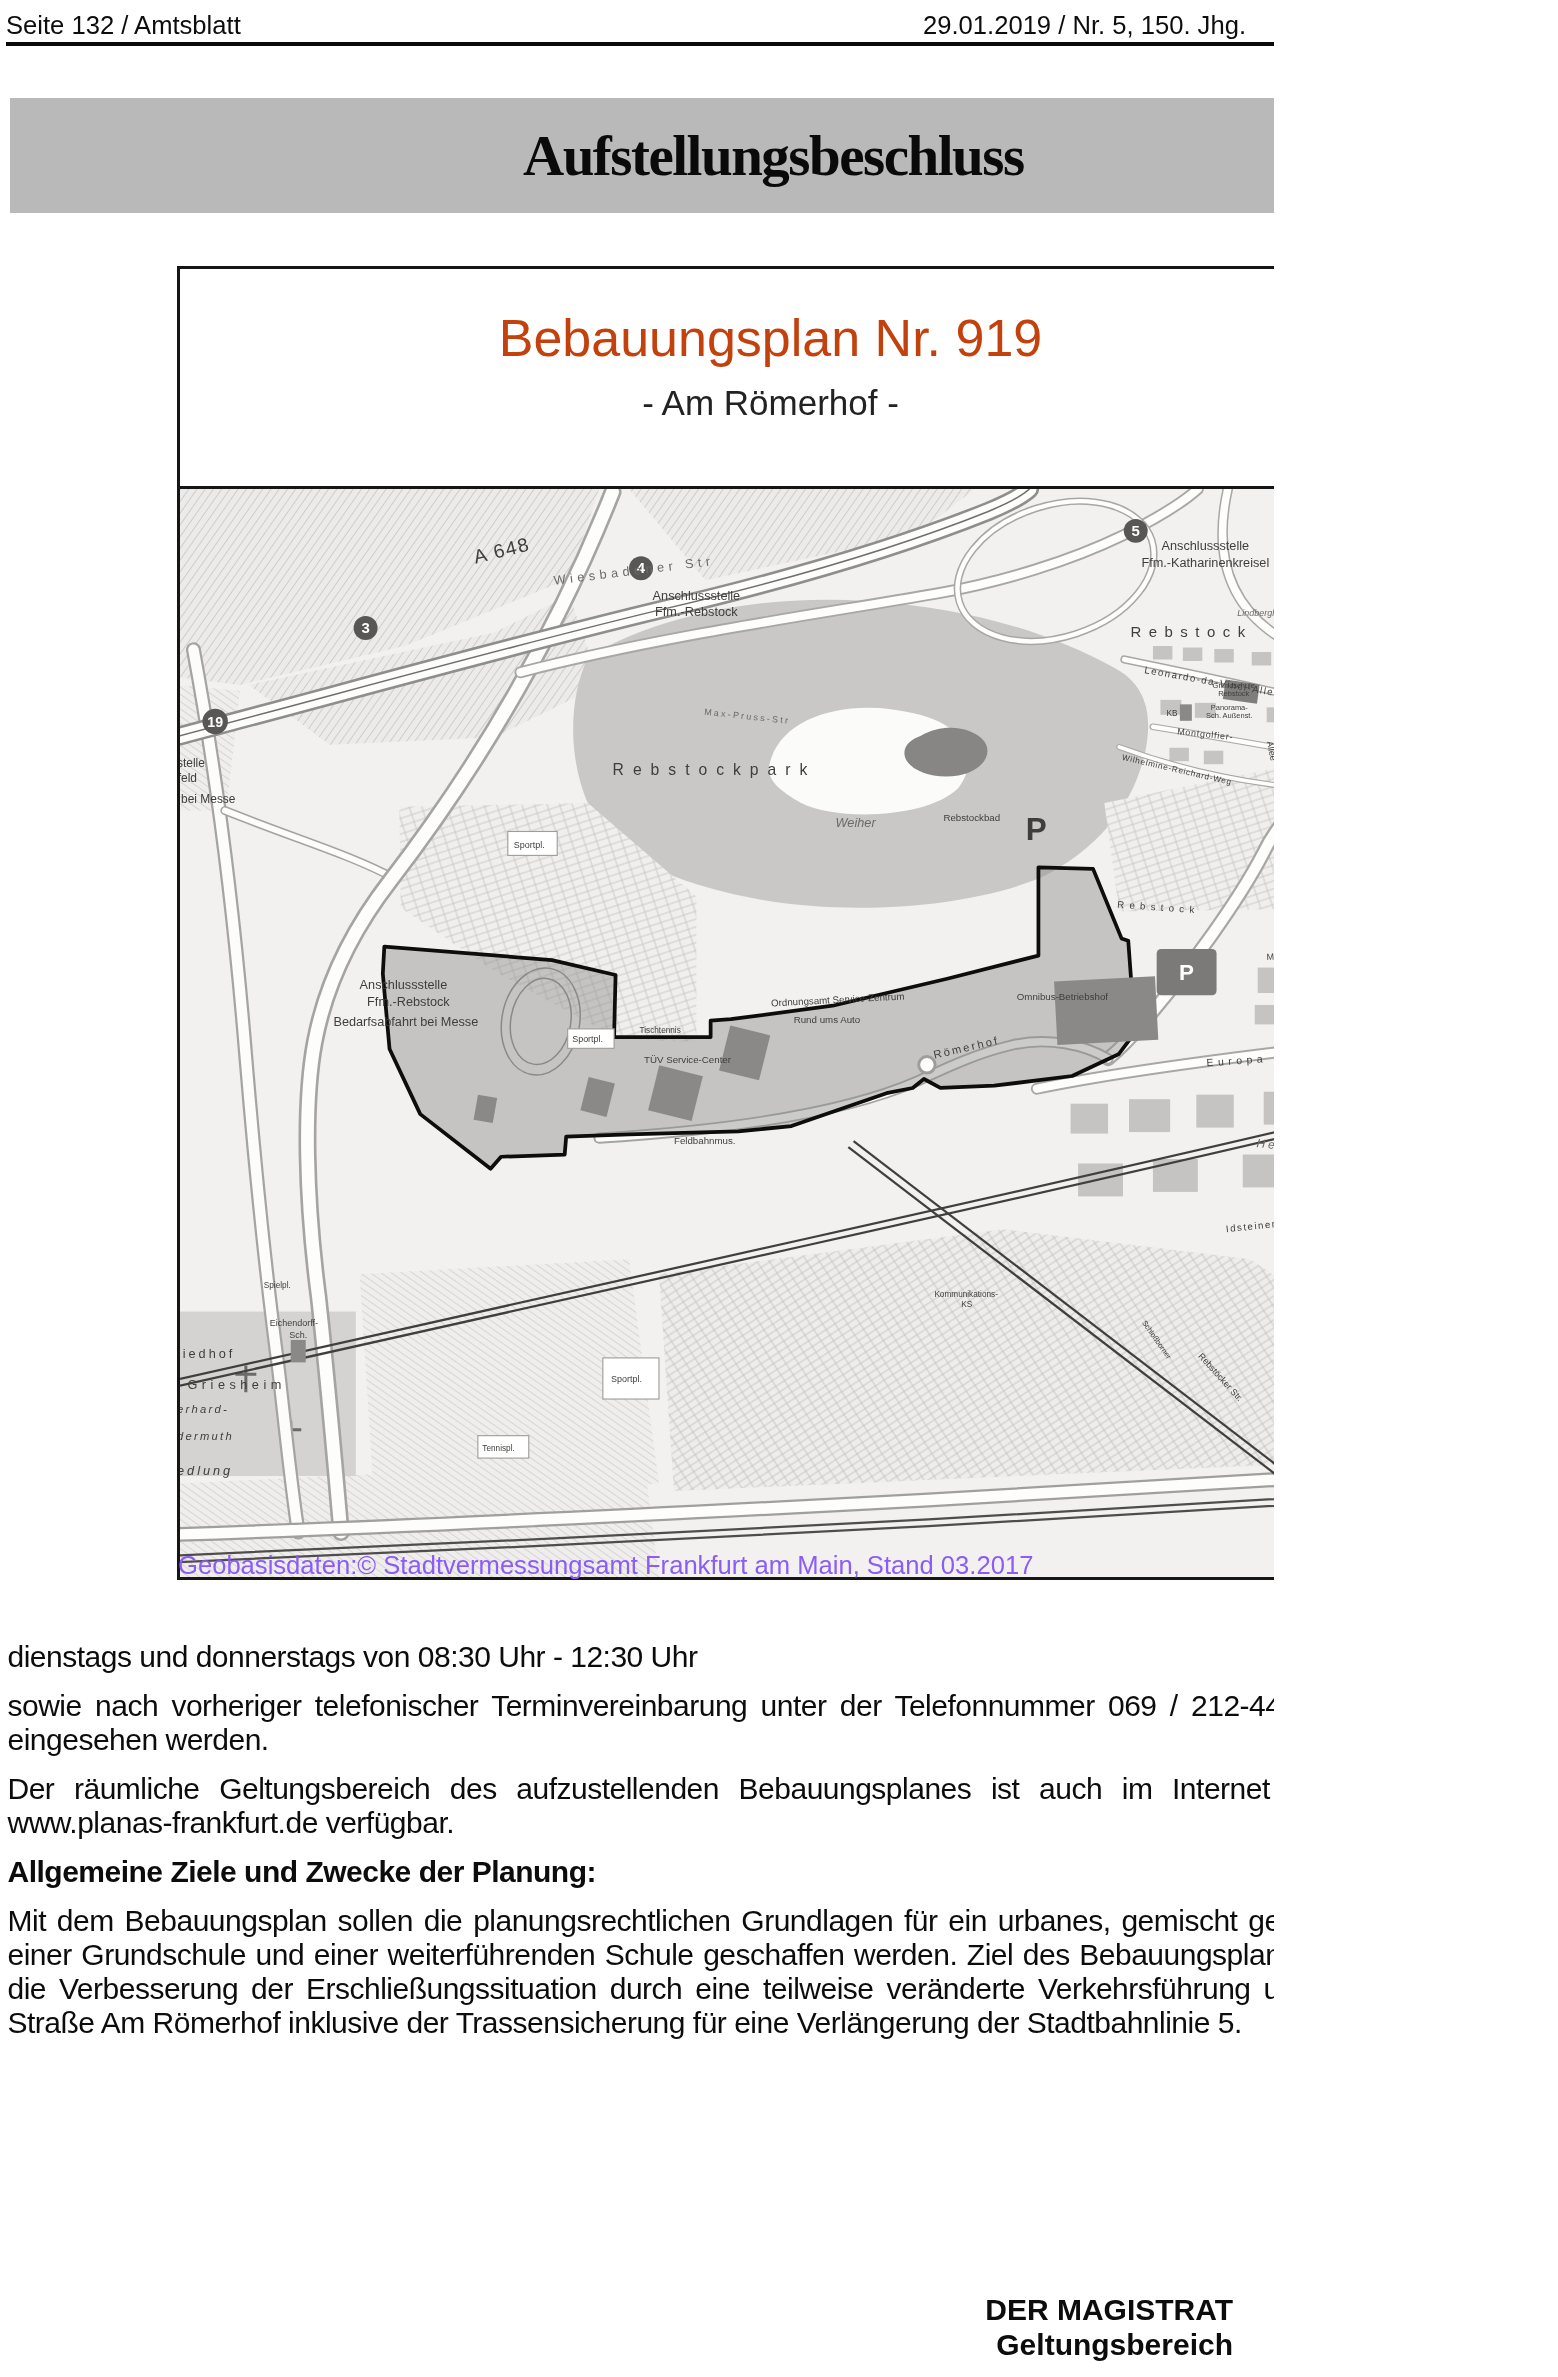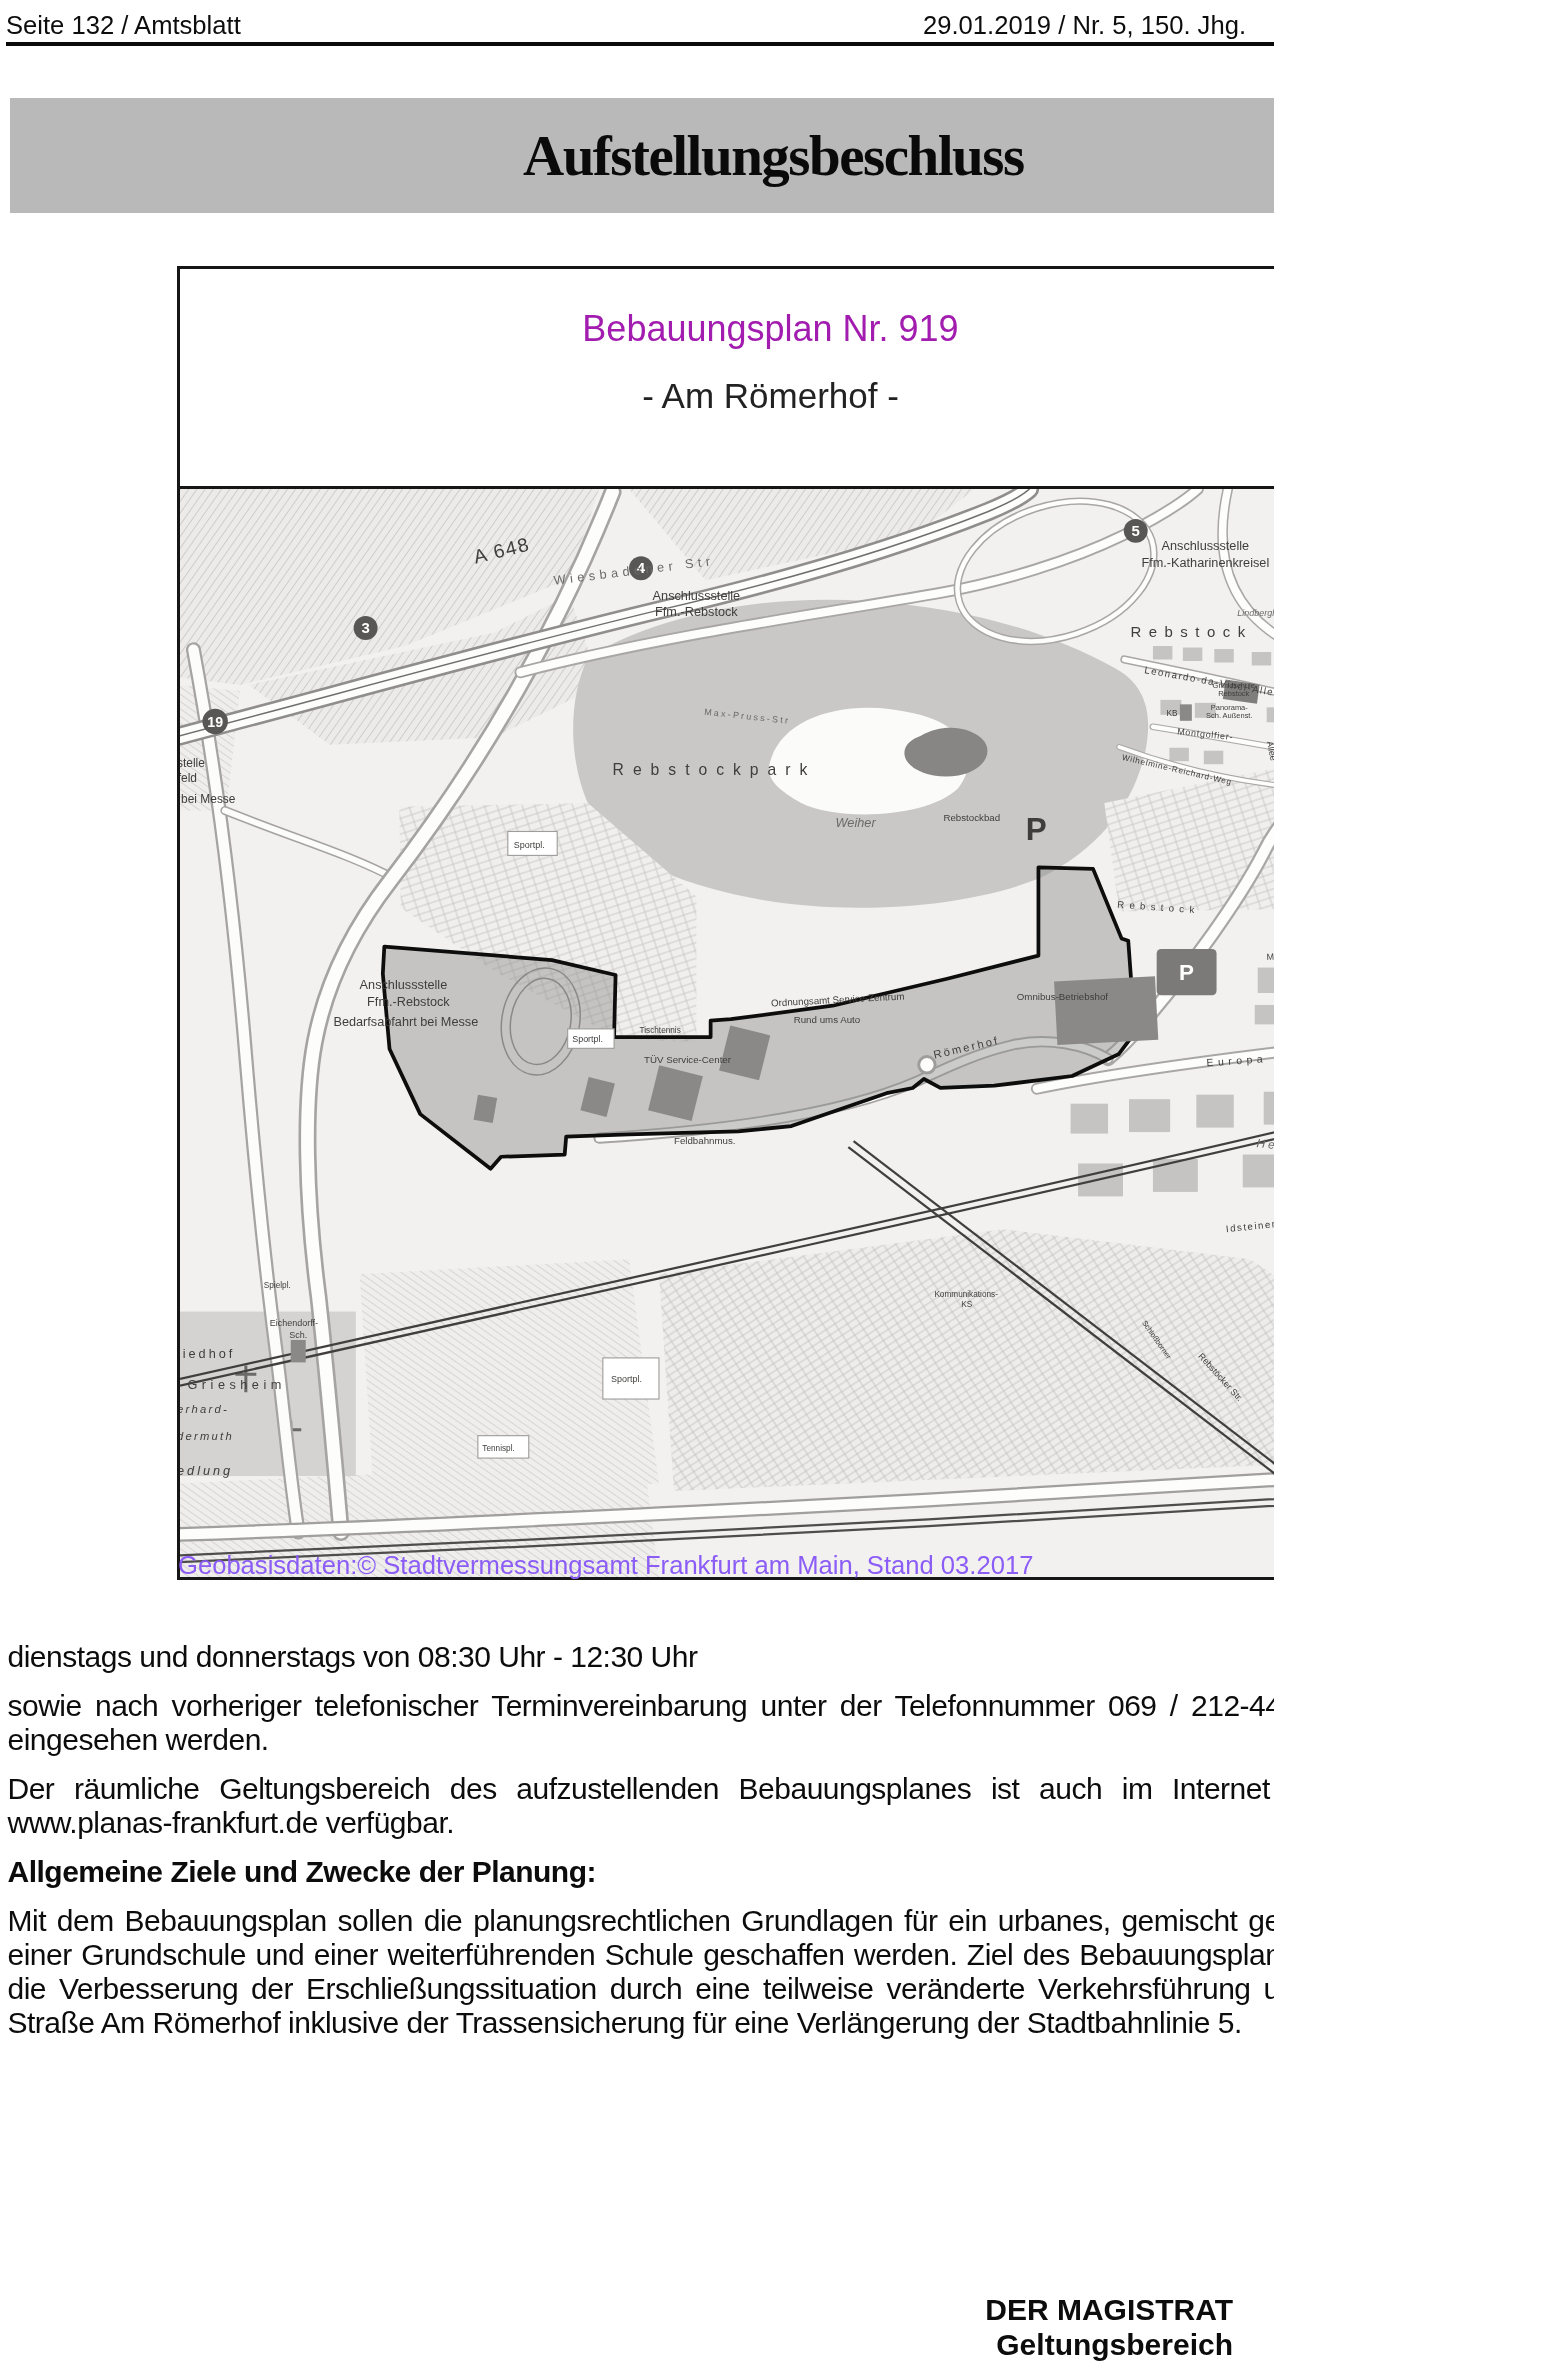--- a/index.html
+++ b/index.html
@@ -9,22 +9,22 @@
   .hdr-left{position:absolute;left:6px;top:10.5px;font-size:25.6px;color:#0d0d0d;}
   .hdr-right{position:absolute;right:28px;top:10.5px;font-size:25.6px;color:#0d0d0d;}
   .hdr-rule{position:absolute;left:6px;top:42px;width:1525px;height:3.8px;background:#0a0a0a;}
   
   .banner{position:absolute;left:9.8px;top:98px;width:1527px;height:115px;}
   .banner-title{width:100%;height:100%;display:flex;align-items:center;justify-content:center;
         font-size:57px;font-weight:bold;letter-spacing:-1.5px;color:#0a0a0a;font-family:Liberation Serif, serif;}
   
   .fig{position:absolute;left:177px;top:266px;width:1181px;border:3px solid #161616;background:#fff;}
   .fig-title-box{height:178px;border-bottom:3px solid #161616;text-align:center;}
-  .fig-title{margin-top:39px;font-size:36px;color:#a21caf;}
-  .fig-sub{margin-top:26px;font-size:35px;color:#222;}
+  .fig-title{margin-top:39px;font-size:52px;color:#c2410c;}
+  .fig-sub{margin-top:15px;font-size:35px;color:#222;}
   .fig-map{display:block;width:1181px;height:1088px;}
   .caption{position:absolute;left:178px;top:1551px;font-size:25.6px;color:#8b5cf6;}
   
   .bodytxt{position:absolute;left:7.5px;top:1640px;width:1531px;font-size:30px;
         letter-spacing:-0.5px;line-height:34px;text-align:justify;color:#0c0c0c;}
   .bodytxt p{margin:0 0 15px 0;}
   .bodytxt .bold{font-weight:bold;}
   .footer{position:absolute;right:41px;top:2292px;text-align:right;font-weight:bold;
         font-size:30px;line-height:35px;color:#0c0c0c;}
   

